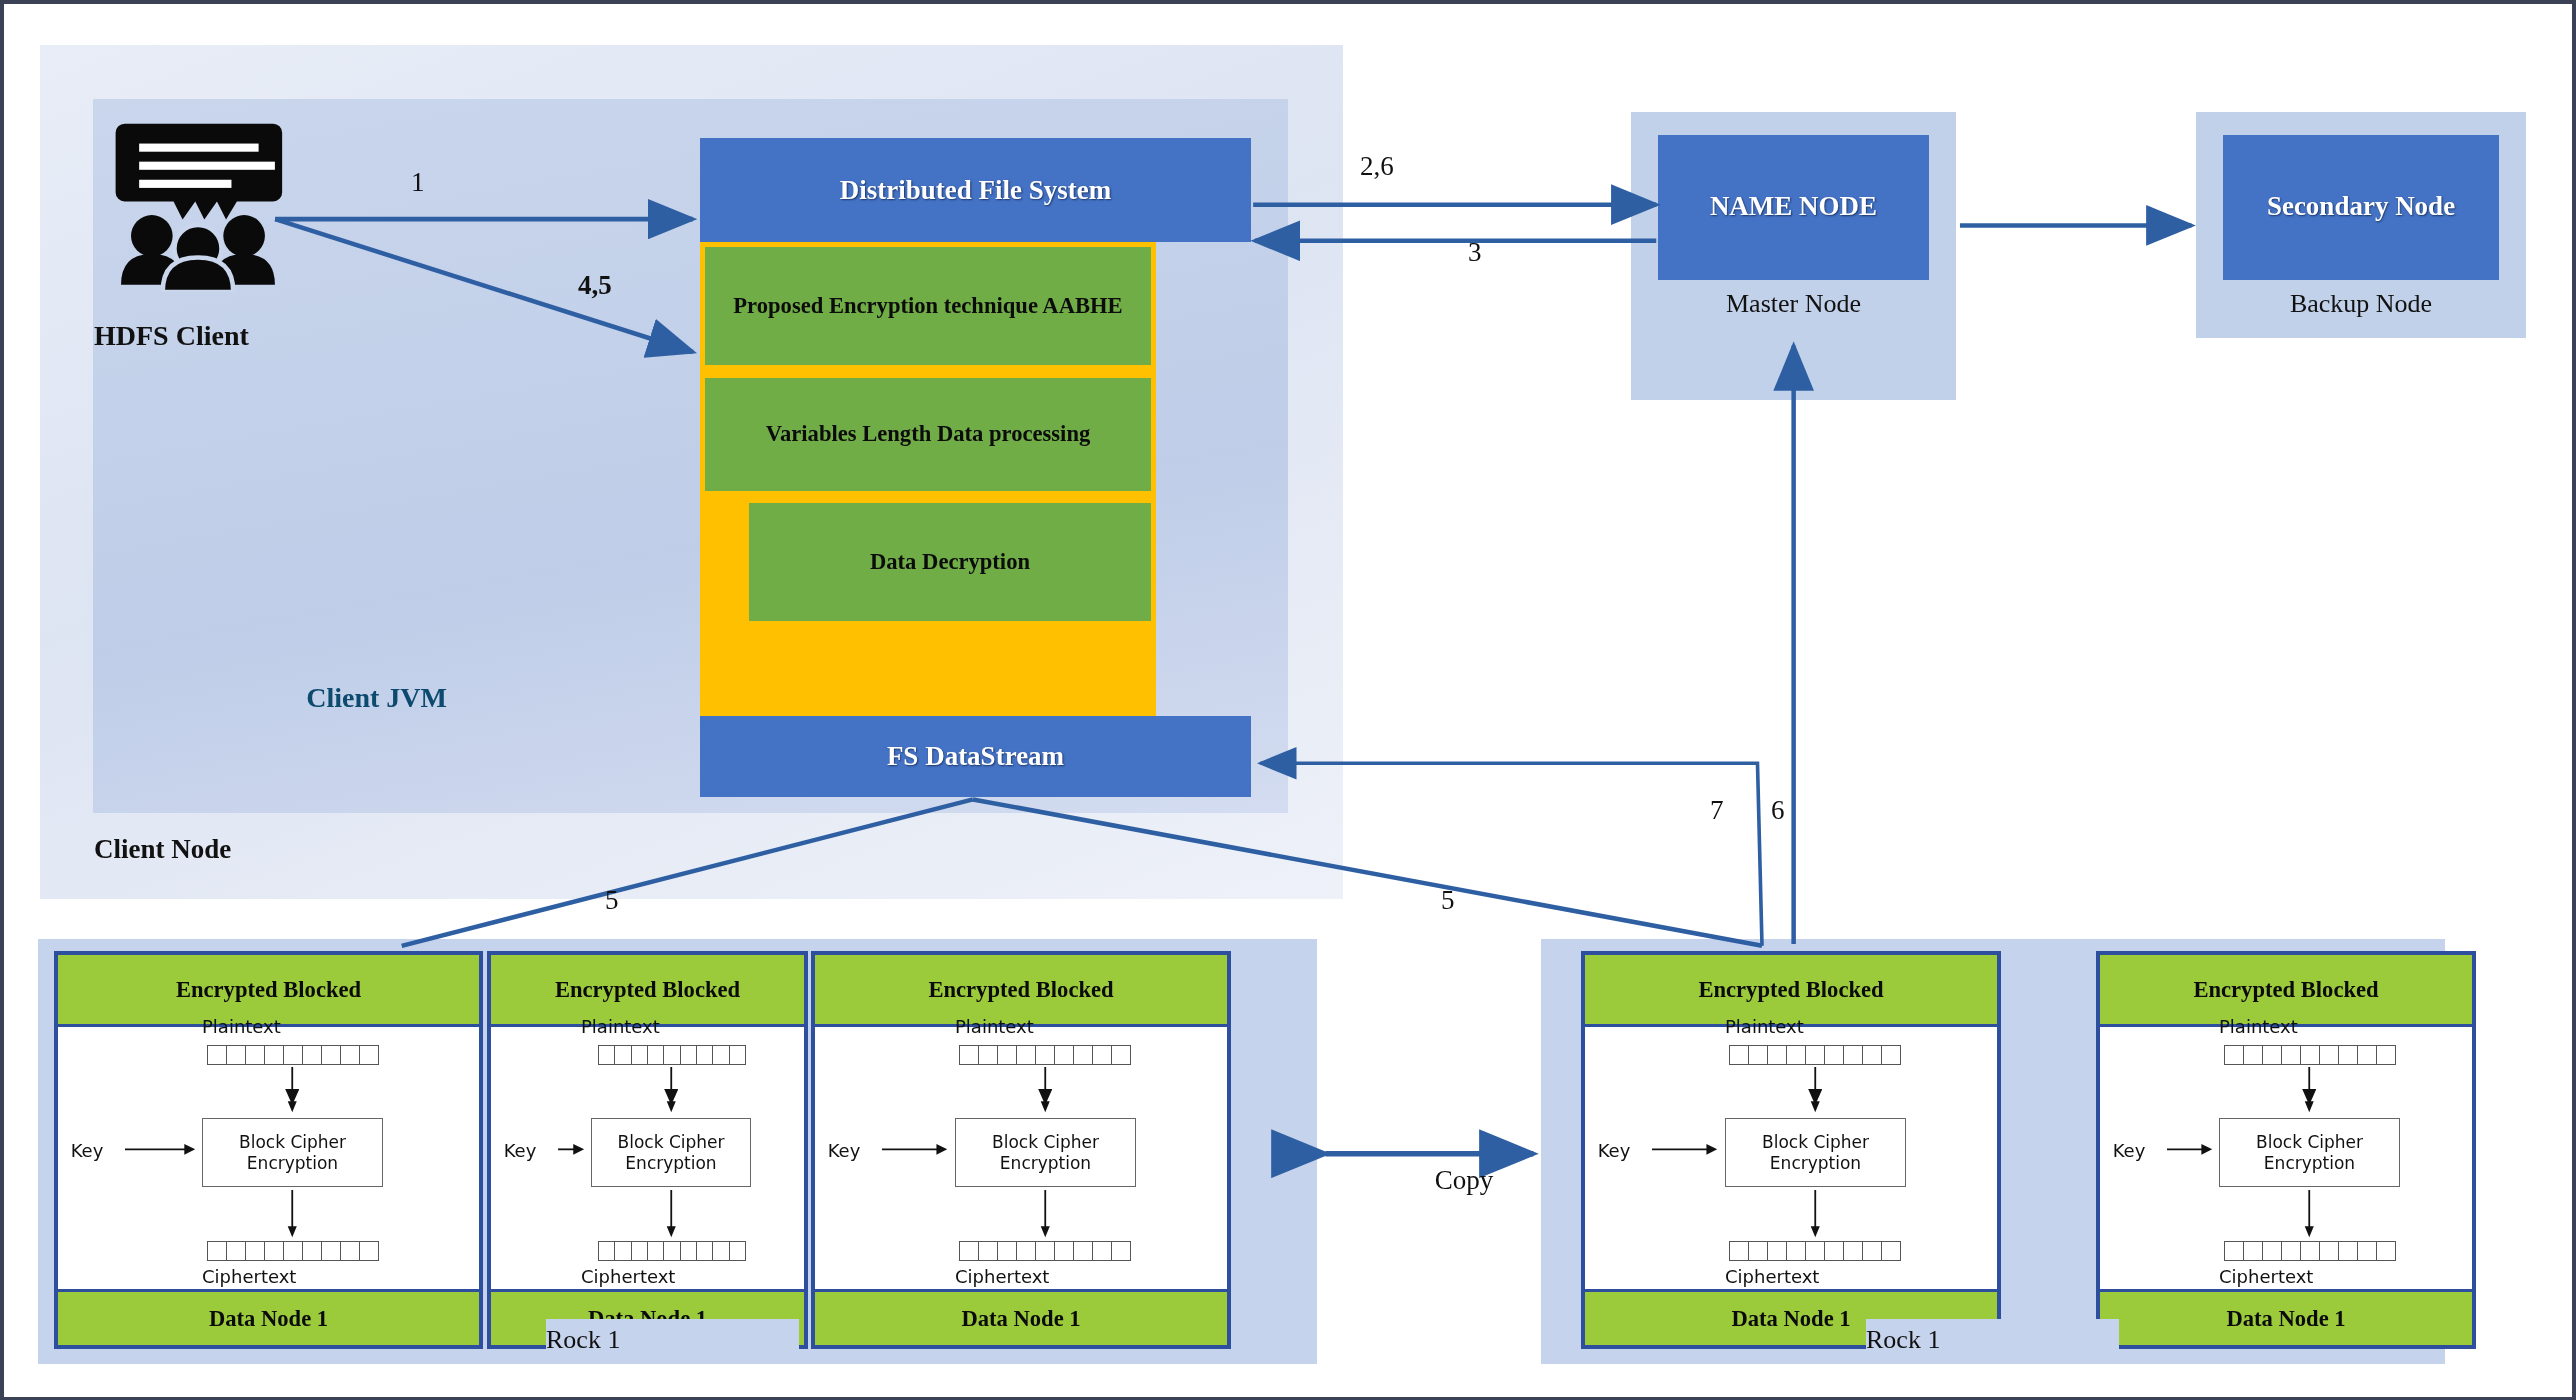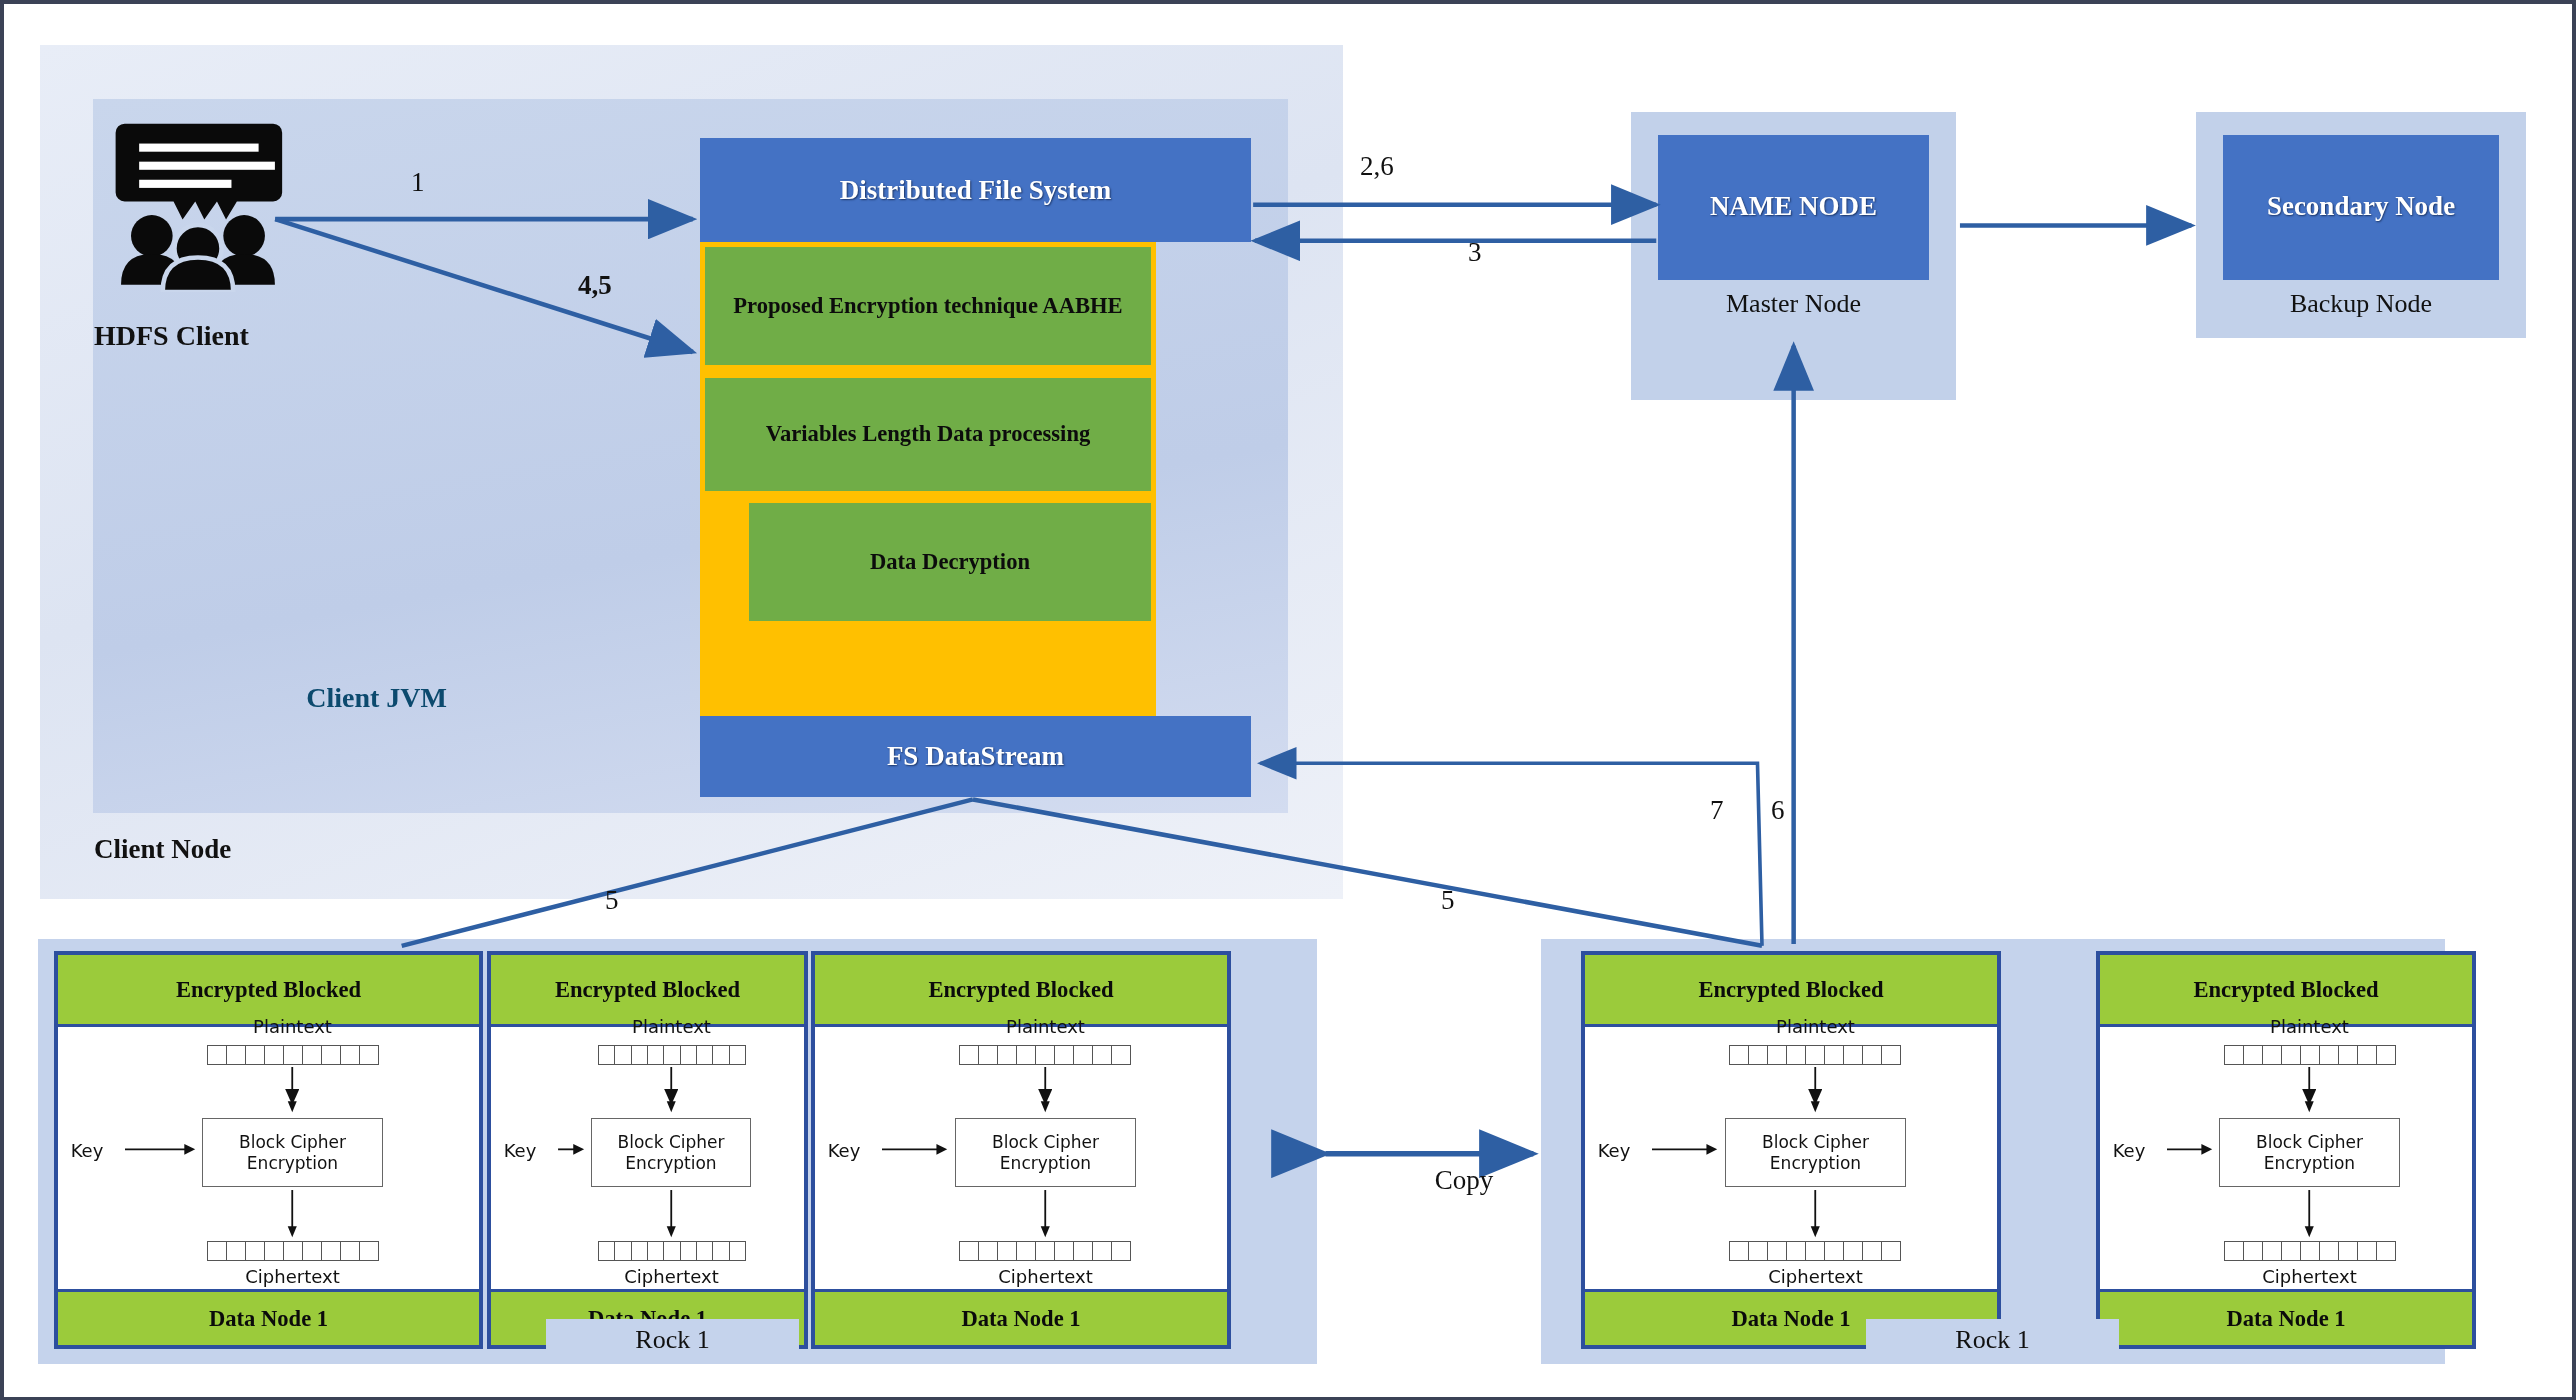--- a/index.html
+++ b/index.html
@@ -52,37 +52,37 @@
       text-align:center;font-size:26px;color:#111;line-height:40px;}
   #backup-node{left:2192px;top:108px;width:330px;height:226px;}
   #backup-inner{left:27px;top:22.6px;width:276px;height:145px;position:absolute;}
   #backup-label{position:absolute;left:0;top:172px;width:330px;height:40px;
       text-align:center;font-size:26px;color:#111;line-height:40px;}
 
   
   .rack{background:#c5d3ec;}
   #rack-left{left:34px;top:935px;width:1279px;height:425px;}
   #rack-right{left:1537px;top:935px;width:904px;height:425px;}
-  .rack-label{position:absolute;height:42px;text-align:center;font-size:26px;
+  .rack-label{position:absolute;height:42px;font-size:26px;
       color:#111;line-height:42px;background:#c5d3ec;}
   #rack-left-label{left:542px;top:1315px;width:253px;}
   #rack-right-label{left:1862px;top:1315px;width:253px;}
 
   
   .dnode{position:absolute;background:#ffffff;border:4.5px solid #2d4f9e;
       box-sizing:border-box;}
   .dnode-head,.dnode-foot{position:absolute;left:0;width:100%;
       background:#9bcb3b;color:#0b0b0b;font-weight:bold;
       display:flex;align-items:center;justify-content:center;
       font-size:22.6px;box-sizing:border-box;}
   .dnode-head{top:0;height:72px;border-bottom:3.6px solid #2d4f9e;}
   .dnode-foot{bottom:0;height:56px;border-top:3.6px solid #2d4f9e;}
   .cipher-body{position:absolute;left:0;right:0;top:56px;bottom:56px;}
 
-  .pt-label,.ct-label{position:absolute;width:100%;text-align:center;
+  .pt-label,.ct-label{position:absolute;width:100%;
       font-family:"DejaVu Sans",sans-serif;font-size:18px;color:#111;}
   .cells{position:absolute;display:flex;height:20px;border:0.9px solid #555;
       background:#fff;box-sizing:border-box;}
   .cells i{display:block;flex:1;border-right:0.9px solid #555;}
   .cells i:last-child{border-right:none;}
   .bc-box{position:absolute;border:0.9px solid #666;background:#fff;
       display:flex;align-items:center;justify-content:center;text-align:center;
       font-family:"DejaVu Sans",sans-serif;font-size:17px;color:#111;
       line-height:1.22;box-sizing:border-box;}
   .key-label{position:absolute;font-family:"DejaVu Sans",sans-serif;

